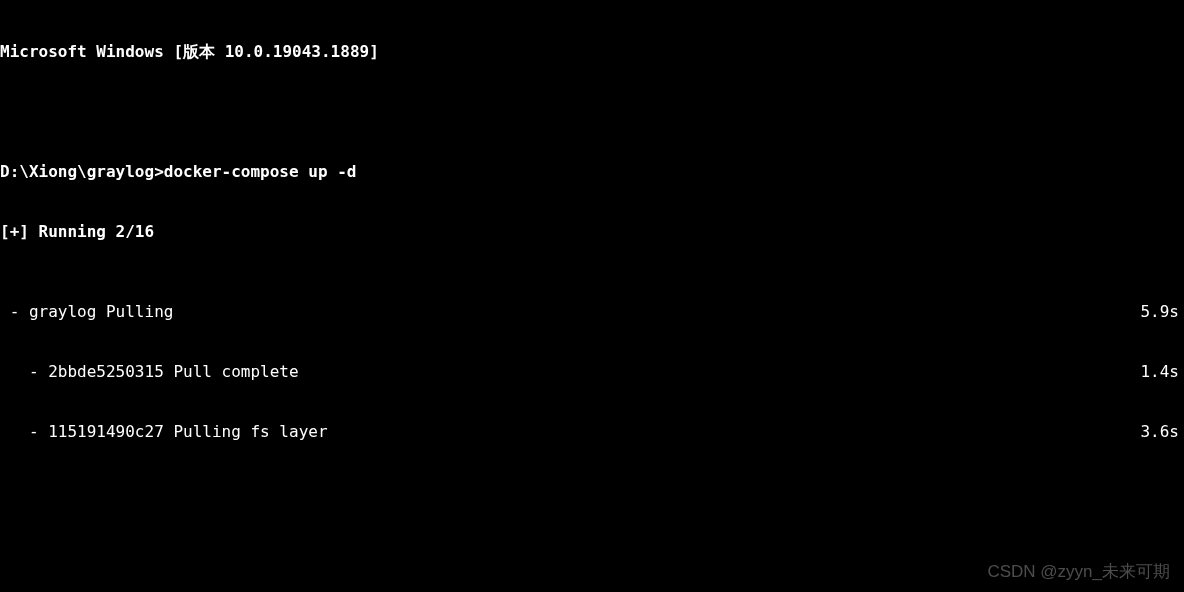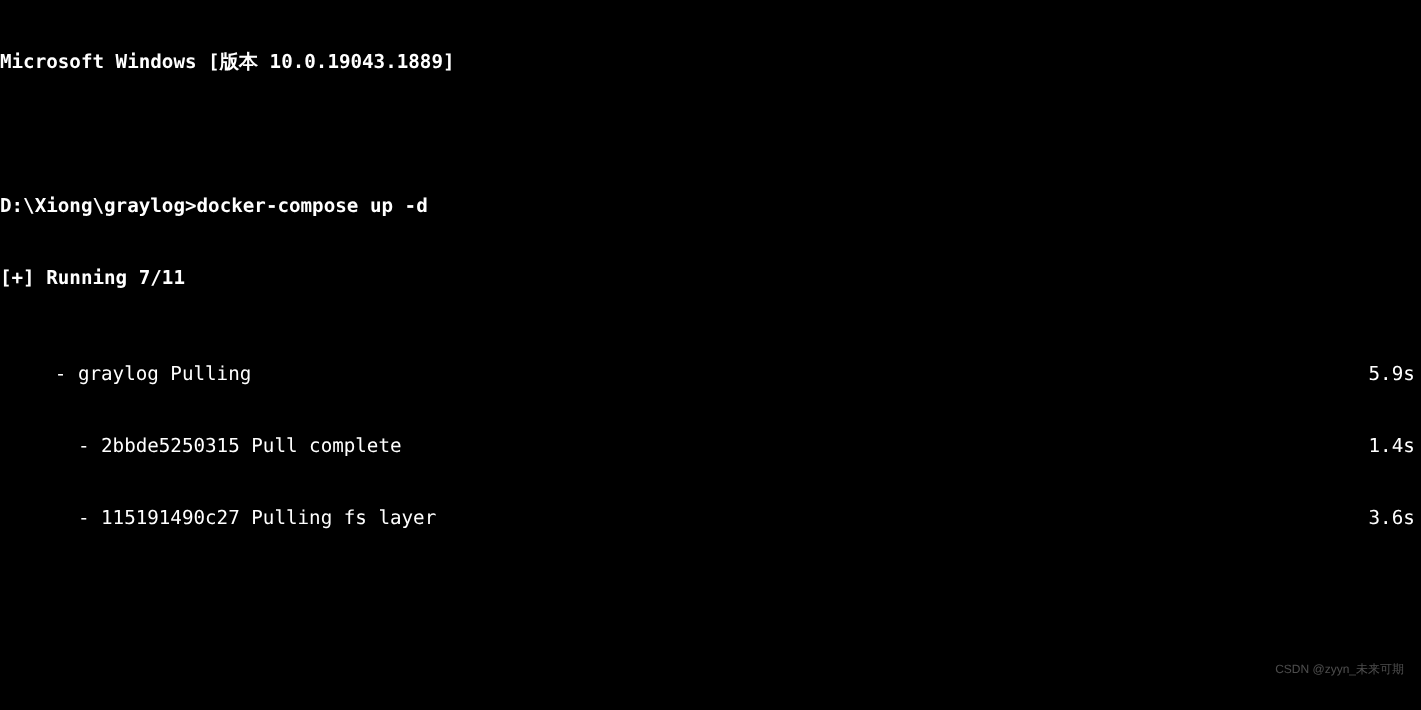--- a/index.html
+++ b/index.html
@@ -19,50 +19,49 @@
       position: relative;
     }
     .terminal {
       padding: 2px 0 0 0;
       white-space: pre;
     }
     .line {
       display: flex;
       justify-content: space-between;
       padding-right: 5px;
-      padding-left: 36px;
     }
     .line-left {
       white-space: pre;
     }
     .line-right {
       white-space: pre;
       text-align: center;
     }
     .prompt-line {
       white-space: pre;
       font-weight: bold;
     }
     .watermark {
       position: absolute;
-      bottom: 27px;
+      bottom: 10px;
       right: 14px;
       color: rgba(200,200,200,0.38);
       font-family: Arial, sans-serif;
-      font-size: 10px;
+      font-size: 17px;
     }
   </style>
 </head>
 <body>
 
 <div class="terminal">
   <div class="prompt-line">Microsoft Windows [版本 10.0.19043.1889]</div>
   <div class="prompt-line">&nbsp;</div>
   <div class="prompt-line"><span>D:\Xiong\graylog&gt;</span><span>docker-compose up -d</span></div>
-  <div class="prompt-line">[+] Running 7/11</div>
+  <div class="prompt-line">[+] Running 2/16</div>
   
   <div class="line">
     <span class="line-left"><span> - </span><span>graylog Pulling</span></span>
     <span class="line-right">5.9s</span>
   </div>
   <div class="line">
     <span class="line-left"><span>   - </span><span>2bbde5250315 Pull complete</span></span>
     <span class="line-right">1.4s</span>
   </div>
   <div class="line">

